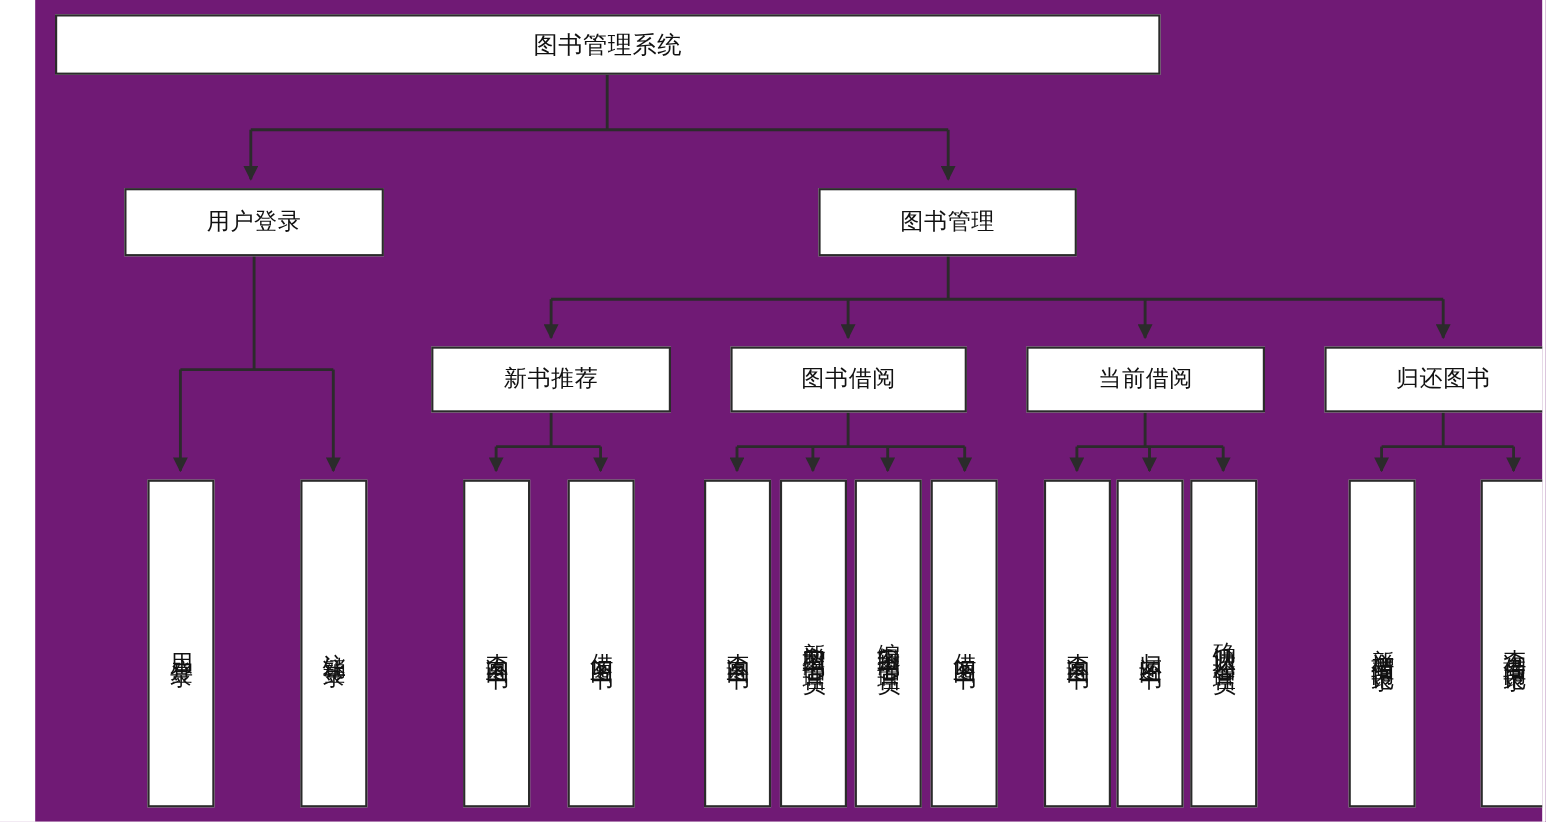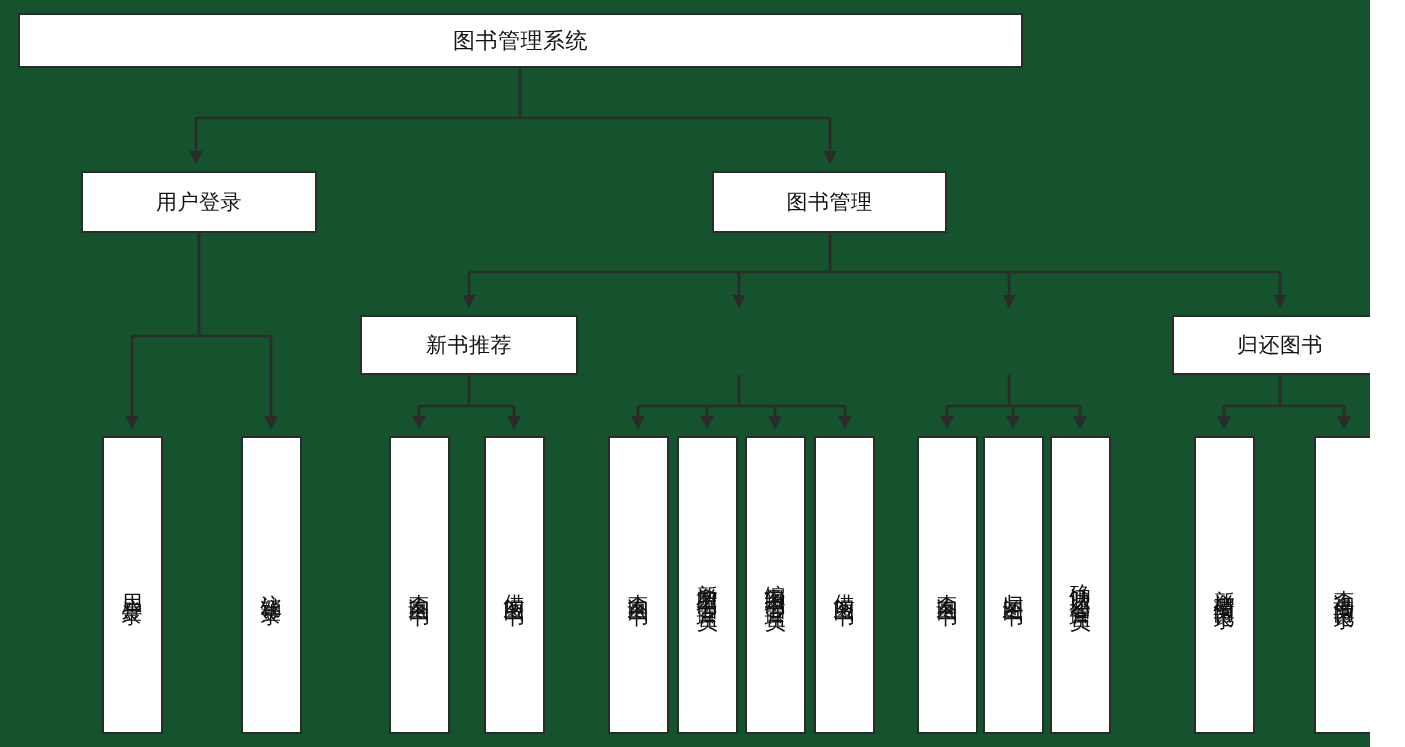--- a/index.html
+++ b/index.html
@@ -8,22 +8,23 @@
     padding: 0;
     background: #ffffff;
   }
   body {
     font-family: "Liberation Sans", "DejaVu Sans", sans-serif;
   }
   #canvas {
     position: relative;
     width: 1370px;
     height: 747px;
-    background: #14532d;
+    background: #701a75;
     overflow: hidden;
+    margin-left: 32px;
   }
   #edges {
     position: absolute;
     left: 0;
     top: 0;
     width: 1405px;
     height: 747px;
     pointer-events: none;
   }
   .node {
@@ -138,20 +139,26 @@
   <div class="node horiz" style="left:81px; top:171px; width:236px; height:62px;">
     <span class="lbl">用户登录</span>
   </div>
   <div class="node horiz" style="left:360px; top:315px; width:218px; height:60px;">
     <span class="lbl">新书推荐</span>
   </div>
 
   <div class="node horiz" style="left:712px; top:171px; width:235px; height:62px;">
     <span class="lbl">图书管理</span>
   </div>
+  <div class="node horiz" style="left:632px; top:315px; width:215px; height:60px;">
+    <span class="lbl">图书借阅</span>
+  </div>
+  <div class="node horiz" style="left:901px; top:315px; width:217px; height:60px;">
+    <span class="lbl">当前借阅</span>
+  </div>
   <div class="node horiz" style="left:1172px; top:315px; width:216px; height:60px;">
     <span class="lbl">归还图书</span>
   </div>
 
   <div class="node vert" style="left:102px; top:436px; width:61px; height:298px;">
     <span class="lbl">用户登录</span>
   </div>
   <div class="node vert" style="left:241px; top:436px; width:61px; height:298px;">
     <span class="lbl">注销登录</span>
   </div>

